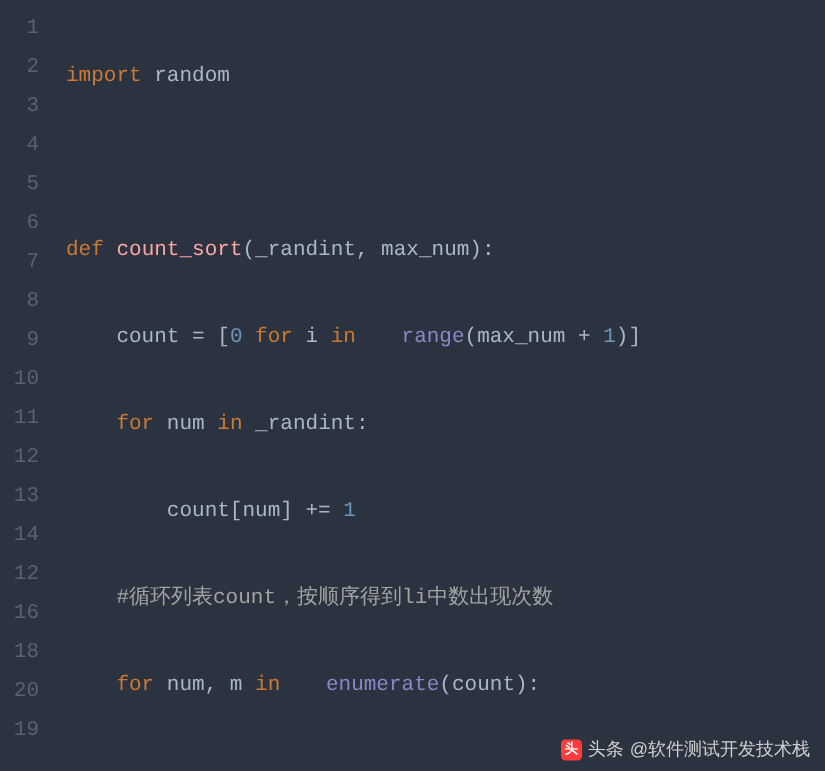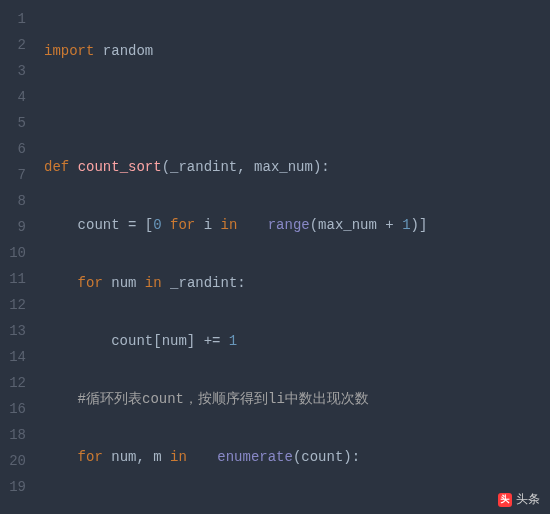--- a/index.html
+++ b/index.html
@@ -116,13 +116,14 @@
     
     
     
     
   </div>
 </div>
 
 <div class="watermark">
   <span class="logo">头</span>
   <span>头条</span>
+  <span>@软件测试开发技术栈</span>
 </div>
 
 </body></html>

